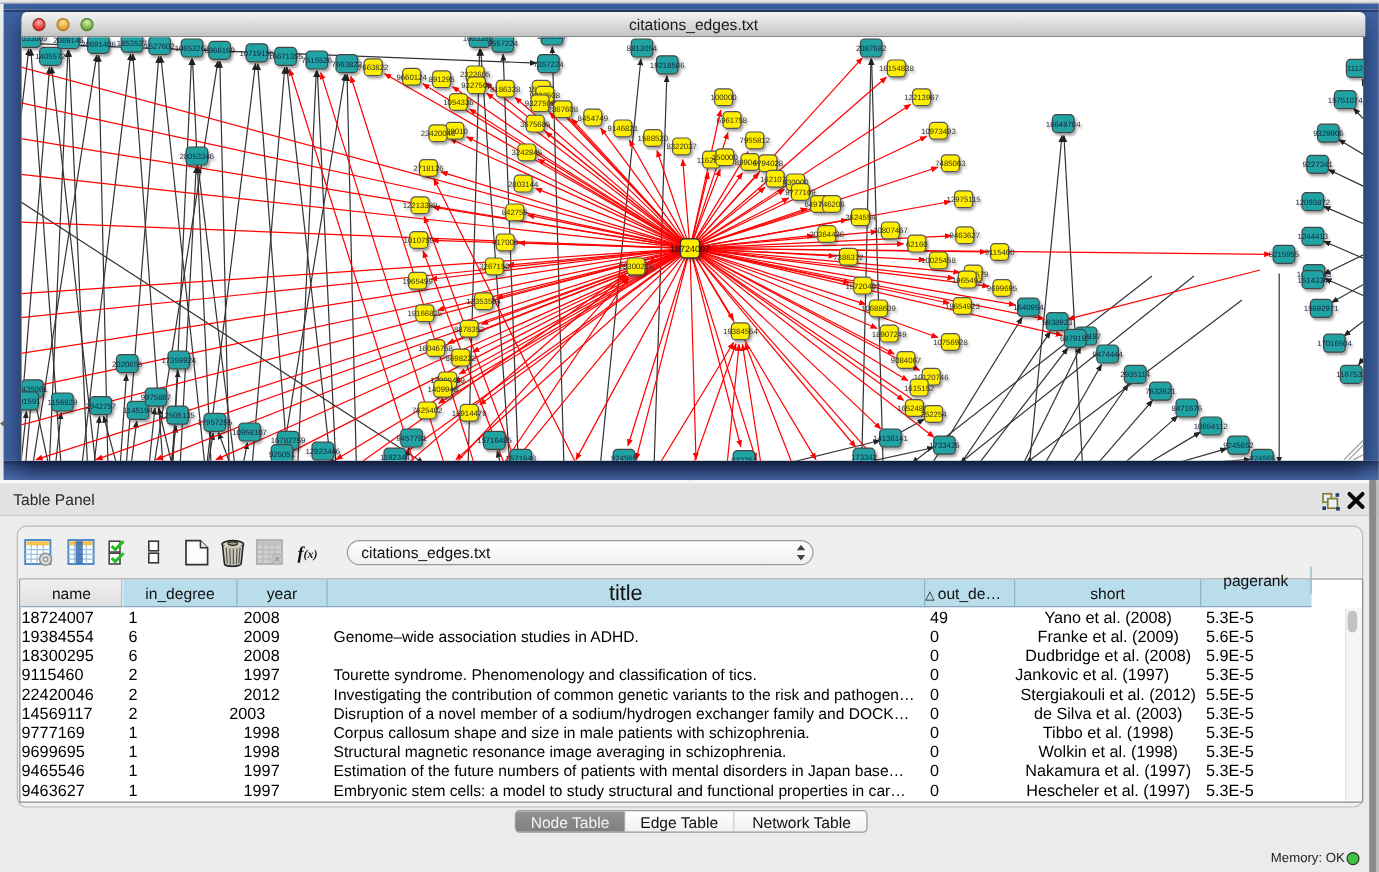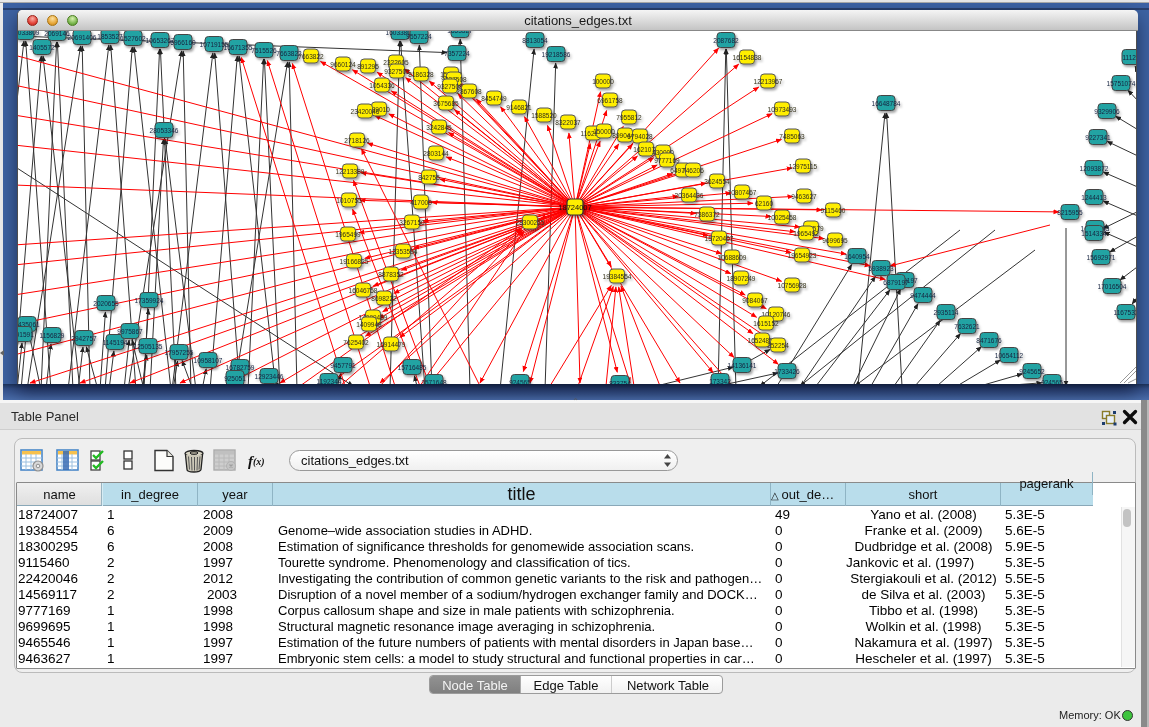--- a/index.html
+++ b/index.html
@@ -654,21 +654,20 @@
 <span style="left:203px">2009</span>
 <span style="left:278px;width:489px;overflow:hidden;text-overflow:ellipsis;font-size:13px">Genome–wide association studies in ADHD.</span>
 <span style="left:775px">0</span>
 <span style="left:846px;width:155px;text-align:center">Franke et al. (2009)</span>
 <span style="left:1005px">5.6E-5</span>
 </div>
 <div class="trow" style="top:539px">
 <span style="left:18px">18300295</span>
 <span style="left:107px">6</span>
 <span style="left:203px">2008</span>
-<span style="left:278px;width:489px;overflow:hidden;text-overflow:ellipsis;font-size:13px">Estimation of significance thresholds for genomewide association scans.</span>
 <span style="left:775px">0</span>
 <span style="left:846px;width:155px;text-align:center">Dudbridge et al. (2008)</span>
 <span style="left:1005px">5.9E-5</span>
 </div>
 <div class="trow" style="top:555px">
 <span style="left:18px">9115460</span>
 <span style="left:107px">2</span>
 <span style="left:203px">1997</span>
 <span style="left:278px;width:489px;overflow:hidden;text-overflow:ellipsis;font-size:13px">Tourette syndrome. Phenomenology and classification of tics.</span>
 <span style="left:775px">0</span>
@@ -680,21 +679,21 @@
 <span style="left:107px">2</span>
 <span style="left:203px">2012</span>
 <span style="left:278px;width:489px;overflow:hidden;text-overflow:ellipsis;font-size:13px">Investigating the contribution of common genetic variants to the risk and pathogen…</span>
 <span style="left:775px">0</span>
 <span style="left:846px;width:155px;text-align:center">Stergiakouli et al. (2012)</span>
 <span style="left:1005px">5.5E-5</span>
 </div>
 <div class="trow" style="top:587px">
 <span style="left:18px">14569117</span>
 <span style="left:107px">2</span>
-<span style="left:207px">2003</span>
+<span style="left:191px">2003</span>
 <span style="left:278px;width:489px;overflow:hidden;text-overflow:ellipsis;font-size:13px">Disruption of a novel member of a sodium/hydrogen exchanger family and DOCK…</span>
 <span style="left:775px">0</span>
 <span style="left:846px;width:155px;text-align:center">de Silva et al. (2003)</span>
 <span style="left:1005px">5.3E-5</span>
 </div>
 <div class="trow" style="top:603px">
 <span style="left:18px">9777169</span>
 <span style="left:107px">1</span>
 <span style="left:203px">1998</span>
 <span style="left:278px;width:489px;overflow:hidden;text-overflow:ellipsis;font-size:13px">Corpus callosum shape and size in male patients with schizophrenia.</span>

